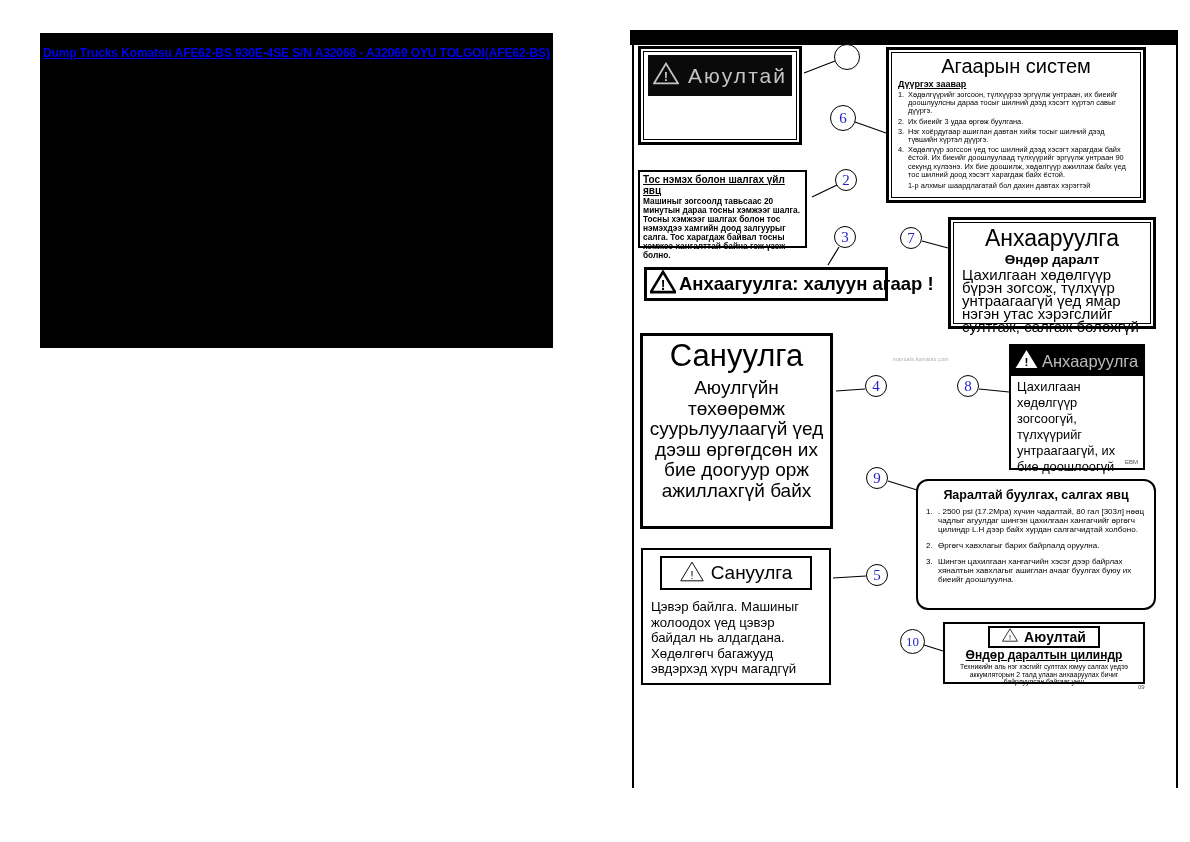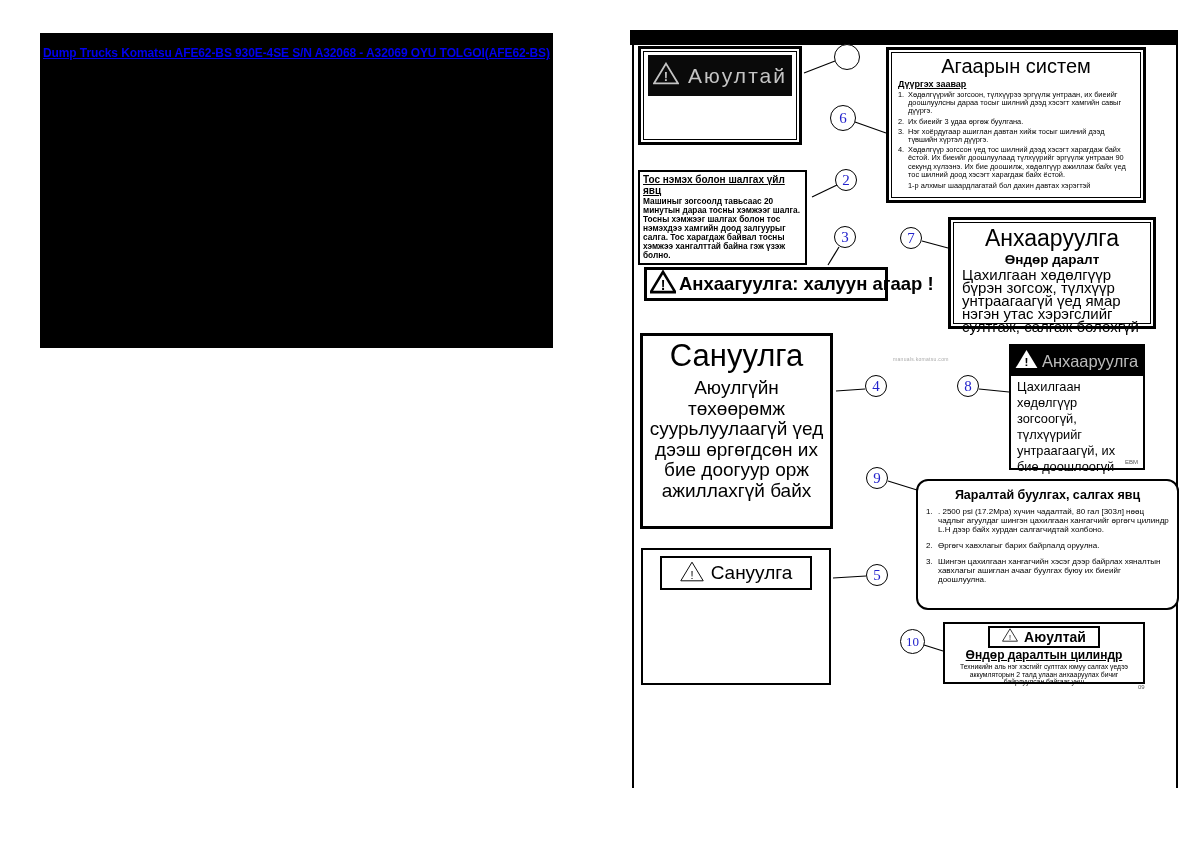--- a/index.html
+++ b/index.html
@@ -23,21 +23,21 @@
 
   
   .l1{left:638px;top:46px;width:164px;height:99px;border:3px solid #000;padding:2px;}
   .l1 .inner{border:1px solid #000;height:100%;box-sizing:border-box;}
   .l1 .hdr{background:#0a0a0a;margin:3px 4px 2px;height:41px;display:flex;align-items:center;
            justify-content:center;gap:9px;}
   .l1 .hdr-txt{font-size:21px;color:#c4c4c4;letter-spacing:2px;}
   .l1 .body{text-align:center;font-size:20px;font-weight:bold;padding-top:4px;}
 
   
-  .l2{left:638px;top:170px;width:169px;height:95px;border:2px solid #000;padding:2px 3px;}
+  .l2{left:638px;top:170px;width:169px;height:78px;border:2px solid #000;padding:2px 3px;}
   .l2 .ttl{font-weight:bold;font-size:10px;text-decoration:underline;}
   .l2 .body{font-size:8.3px;line-height:9px;font-weight:bold;margin-top:1px;}
 
   
   .l3{left:644px;top:267px;width:244px;height:34px;border:3px solid #000;display:flex;
       align-items:center;padding:0 3px;gap:3px;}
   .l3 .txt{font-size:18.5px;font-weight:bold;white-space:nowrap;}
 
   
   .l4{left:640px;top:333px;width:193px;height:196px;border:3px solid #000;text-align:center;}
@@ -67,21 +67,21 @@
   .l7 .sub{font-size:13.5px;font-weight:bold;}
   .l7 .body{font-size:15px;line-height:13px;text-align:left;padding:1px 8px 0;}
 
   
   .l8{left:1009px;top:344px;width:136px;height:126px;border:2px solid #000;}
   .l8 .hdr{background:#000;height:30px;display:flex;align-items:center;gap:4px;padding:0 4px;}
   .l8 .hdr-txt{font-size:16.5px;color:#bbb;}
   .l8 .body{font-size:12.8px;line-height:16px;padding:3px 6px 0;}
 
   
-  .l9{left:916px;top:479px;width:263px;height:131px;border:2px solid #000;border-radius:12px;
+  .l9{left:916px;top:479px;width:240px;height:131px;border:2px solid #000;border-radius:12px;
       padding:4px 8px;}
   .l9 .ttl{font-weight:bold;font-size:12.5px;text-align:center;margin:3px 0 5px;}
   .l9 .li-row{font-size:8px;line-height:9px;margin-top:0;margin-bottom:7px;}
   .l9 .li-row .num{width:12px;flex:0 0 12px;}
 
   
   .l10{left:943px;top:622px;width:202px;height:62px;border:2px solid #000;text-align:center;}
   .l10 .hdr{display:inline-flex;border:2px solid #000;padding:0 12px;margin-top:2px;gap:6px;
             align-items:center;height:18px;}
   .l10 .hdr-txt{font-size:14px;font-weight:bold;}
@@ -167,29 +167,30 @@
   <div class="lbl l5">
     <div class="hdr">
       <span>
         <svg width="24" height="21" viewBox="0 0 100 88">
             <path d="M50 5 L97 83 L3 83 Z" fill="none" stroke="#000" stroke-width="4"></path>
             <text x="50" y="74" text-anchor="middle" font-size="46" fill="#000">!</text>
           </svg>
       </span>
       <span class="hdr-txt">Сануулга</span>
     </div>
+    <div class="body">Цэвэр байлга. Машиныг жолоодох үед цэвэр байдал нь алдагдана. Хөдөлгөгч багажууд эвдэрхэд хүрч магадгүй</div>
   </div>
 
   <div class="lbl l6">
     <div class="inner">
       <div class="ttl">Агаарын систем</div>
       <div class="sub">Дүүргэх заавар</div>
       <div class="li-row">
         <span class="num">1.</span>
-        <span>Хөдөлгүүрийг зогсоон, түлхүүрээ эргүүлж унтраан, их биеийг доошлуулсны дараа тосыг шилний дээд хэсэгт хамгийн савыг дүүргэ.</span>
+        <span>Хөдөлгүүрийг зогсоон, түлхүүрээ эргүүлж унтраан, их биеийг доошлуулсны дараа тосыг шилний дээд хэсэгт хүртэл савыг дүүргэ.</span>
       </div>
       <div class="li-row">
         <span class="num">2.</span>
         <span>Их биеийг 3 удаа өргөж буулгана.</span>
       </div>
       <div class="li-row">
         <span class="num">3.</span>
         <span>Нэг хоёрдугаар ашиглан давтан хийж тосыг шилний дээд түвшийн хүртэл дүүргэ.</span>
       </div>
       <div class="li-row">

